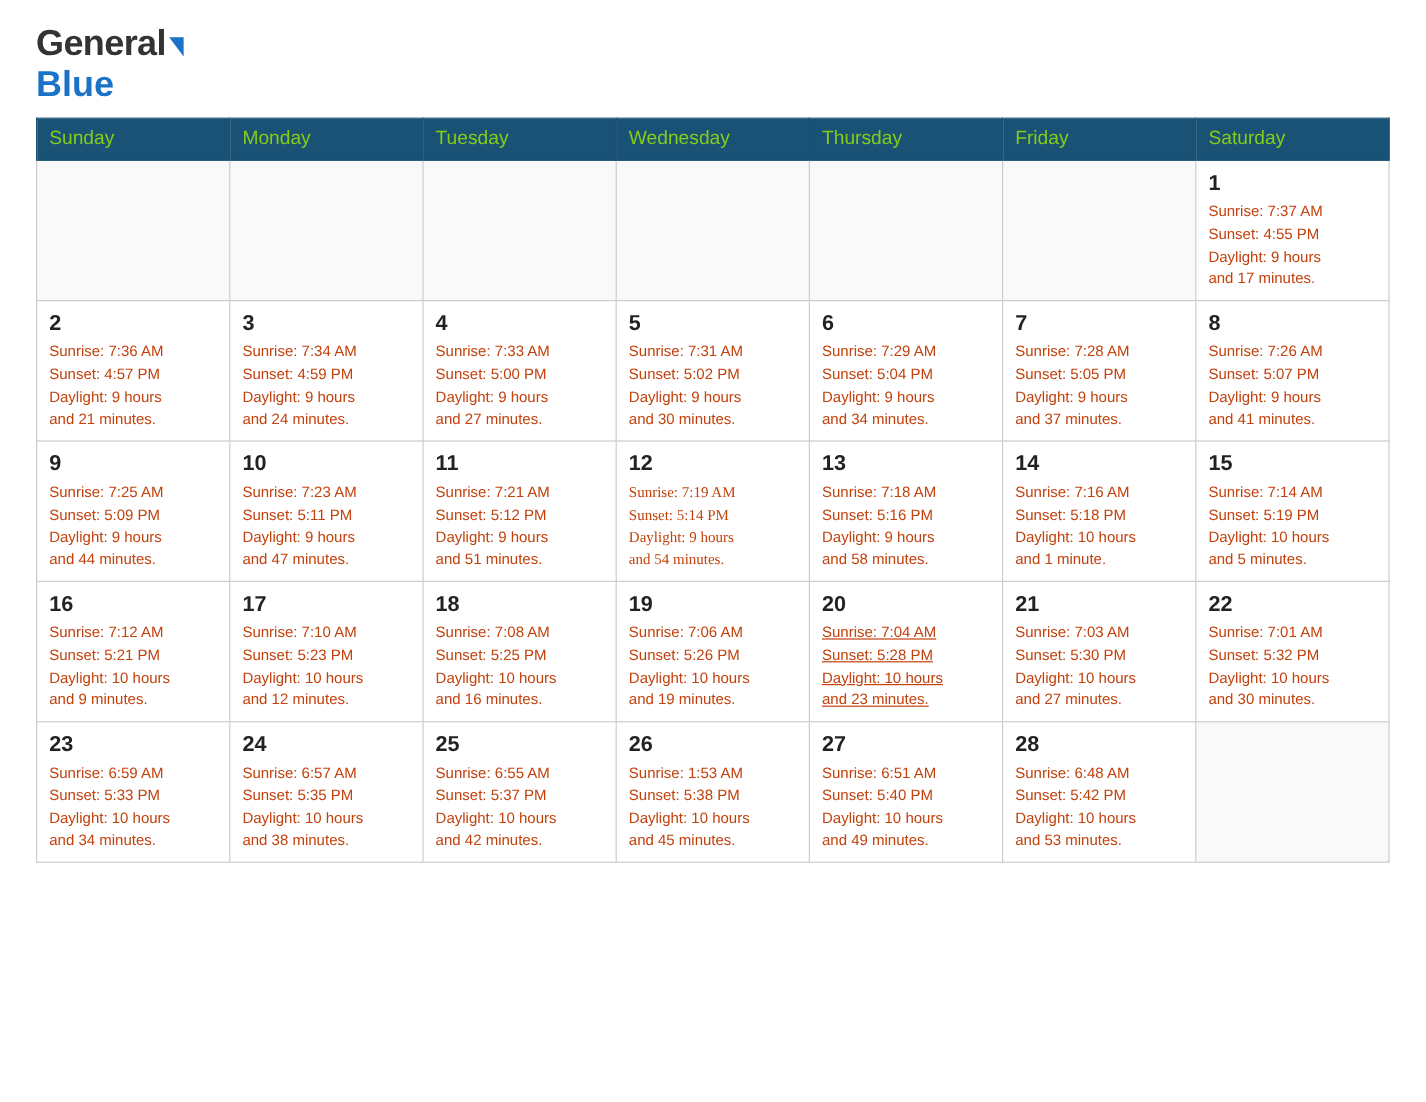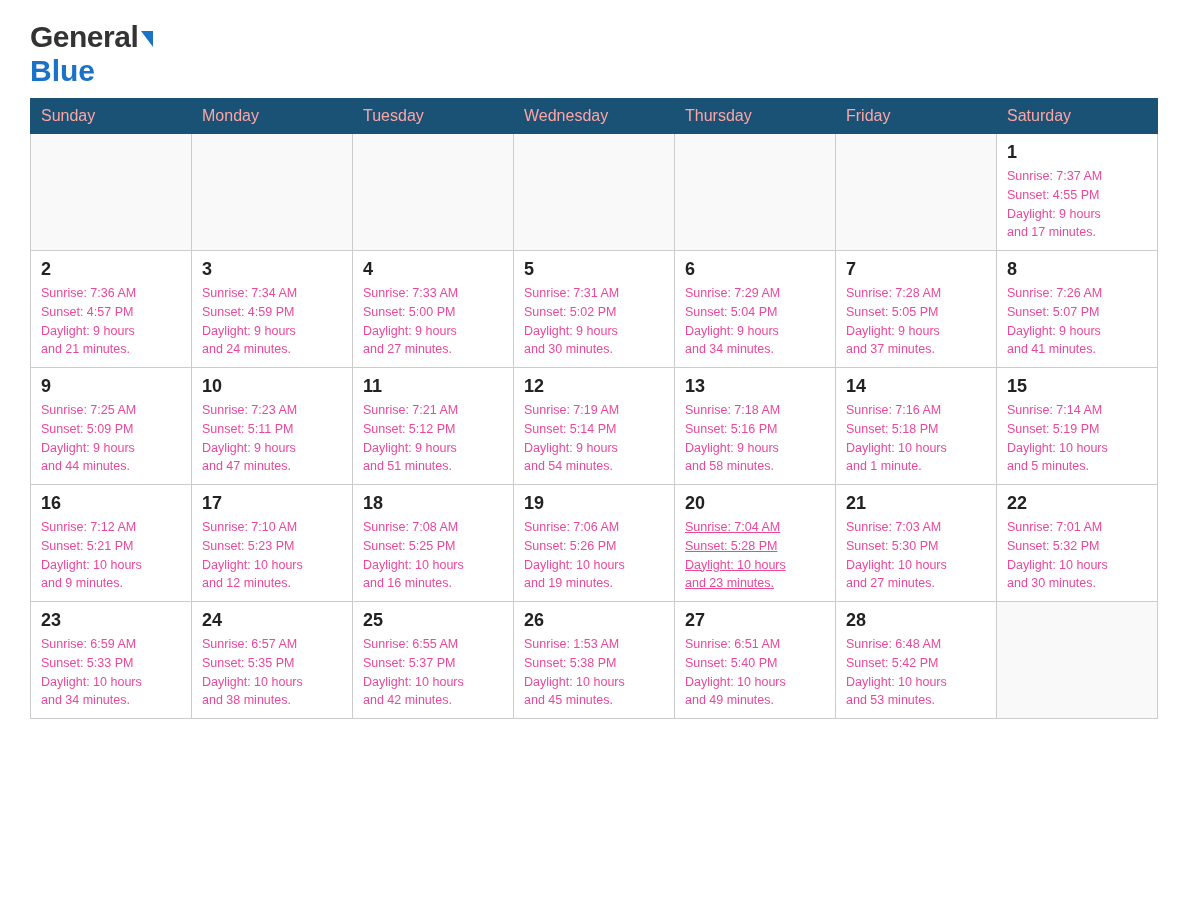--- a/index.html
+++ b/index.html
@@ -35,21 +35,21 @@
       color: #444;
       font-style: italic;
     }
     .calendar {
       width: 100%;
       border-collapse: collapse;
       margin-top: 10px;
     }
     .calendar th {
       background-color: #1a5276;
-      color: #fca5a5;
+      color: #84cc16;
       font-size: 16px;
       font-weight: normal;
       padding: 8px 10px;
       text-align: left;
       border: 1px solid #1a5276;
     }
     .calendar td {
       vertical-align: top;
       padding: 8px 10px;
       border: 1px solid #ccc;
@@ -60,21 +60,21 @@
     }
     .day-number {
       font-size: 18px;
       font-weight: bold;
       color: #222;
       display: block;
       margin-bottom: 4px;
     }
     .day-info {
       font-size: 12.5px;
-      color: #ec4899;
+      color: #c2410c;
       line-height: 1.5;
     }
     .calendar tr td {
       background: #fff;
     }
     .calendar tbody tr:nth-child(odd) td {
       background: #fff;
     }
     .empty-cell {
       background: #f9f9f9 !important;
@@ -225,21 +225,21 @@
         </td>
         <td>
           <span class="day-number">11</span>
           <div class="day-info" style="white-space: pre-line;">Sunrise: 7:21 AM
 Sunset: 5:12 PM
 Daylight: 9 hours
 and 51 minutes.</div>
         </td>
         <td>
           <span class="day-number">12</span>
-          <div class="day-info" style="white-space: pre-line;">Sunrise: 7:19 AM
+          <div class="day-info" style="white-space: pre-line; font-family: Liberation Serif, serif;">Sunrise: 7:19 AM
 Sunset: 5:14 PM
 Daylight: 9 hours
 and 54 minutes.</div>
         </td>
         <td>
           <span class="day-number">13</span>
           <div class="day-info" style="white-space: pre-line;">Sunrise: 7:18 AM
 Sunset: 5:16 PM
 Daylight: 9 hours
 and 58 minutes.</div>

